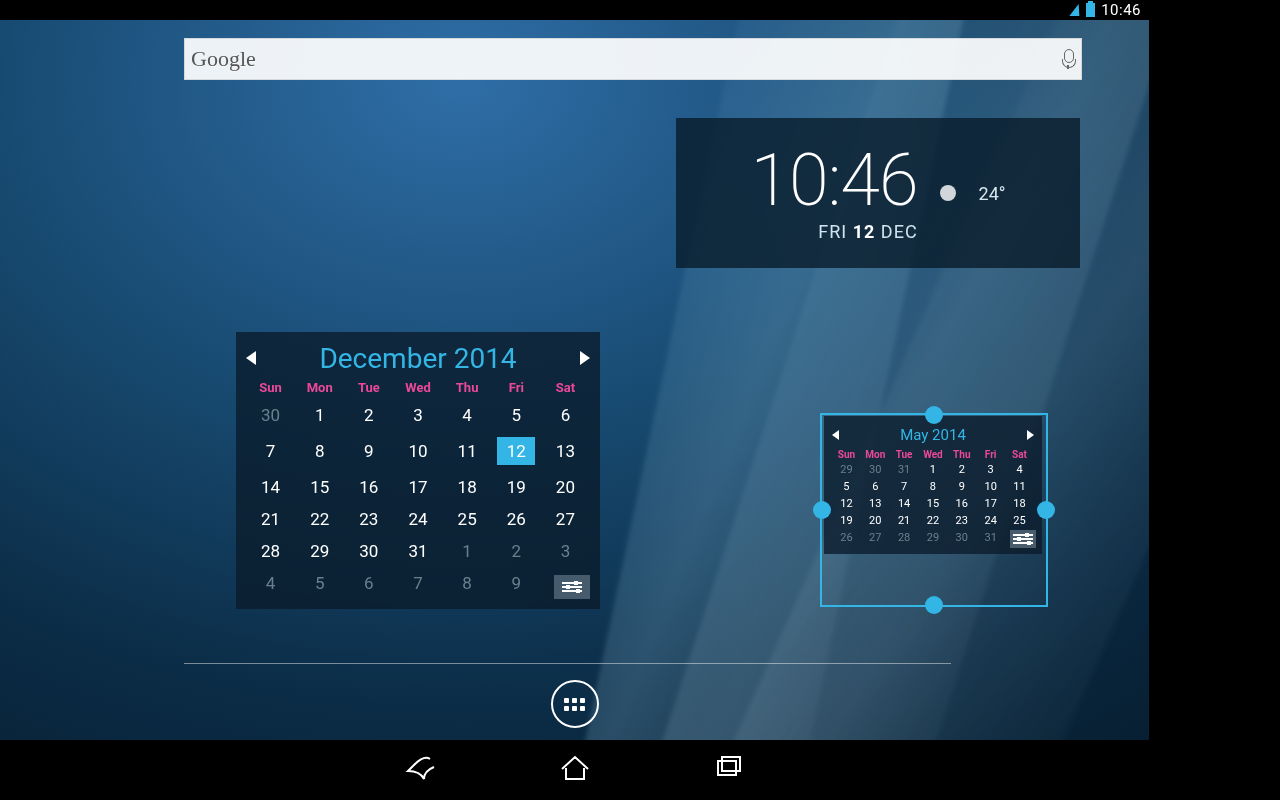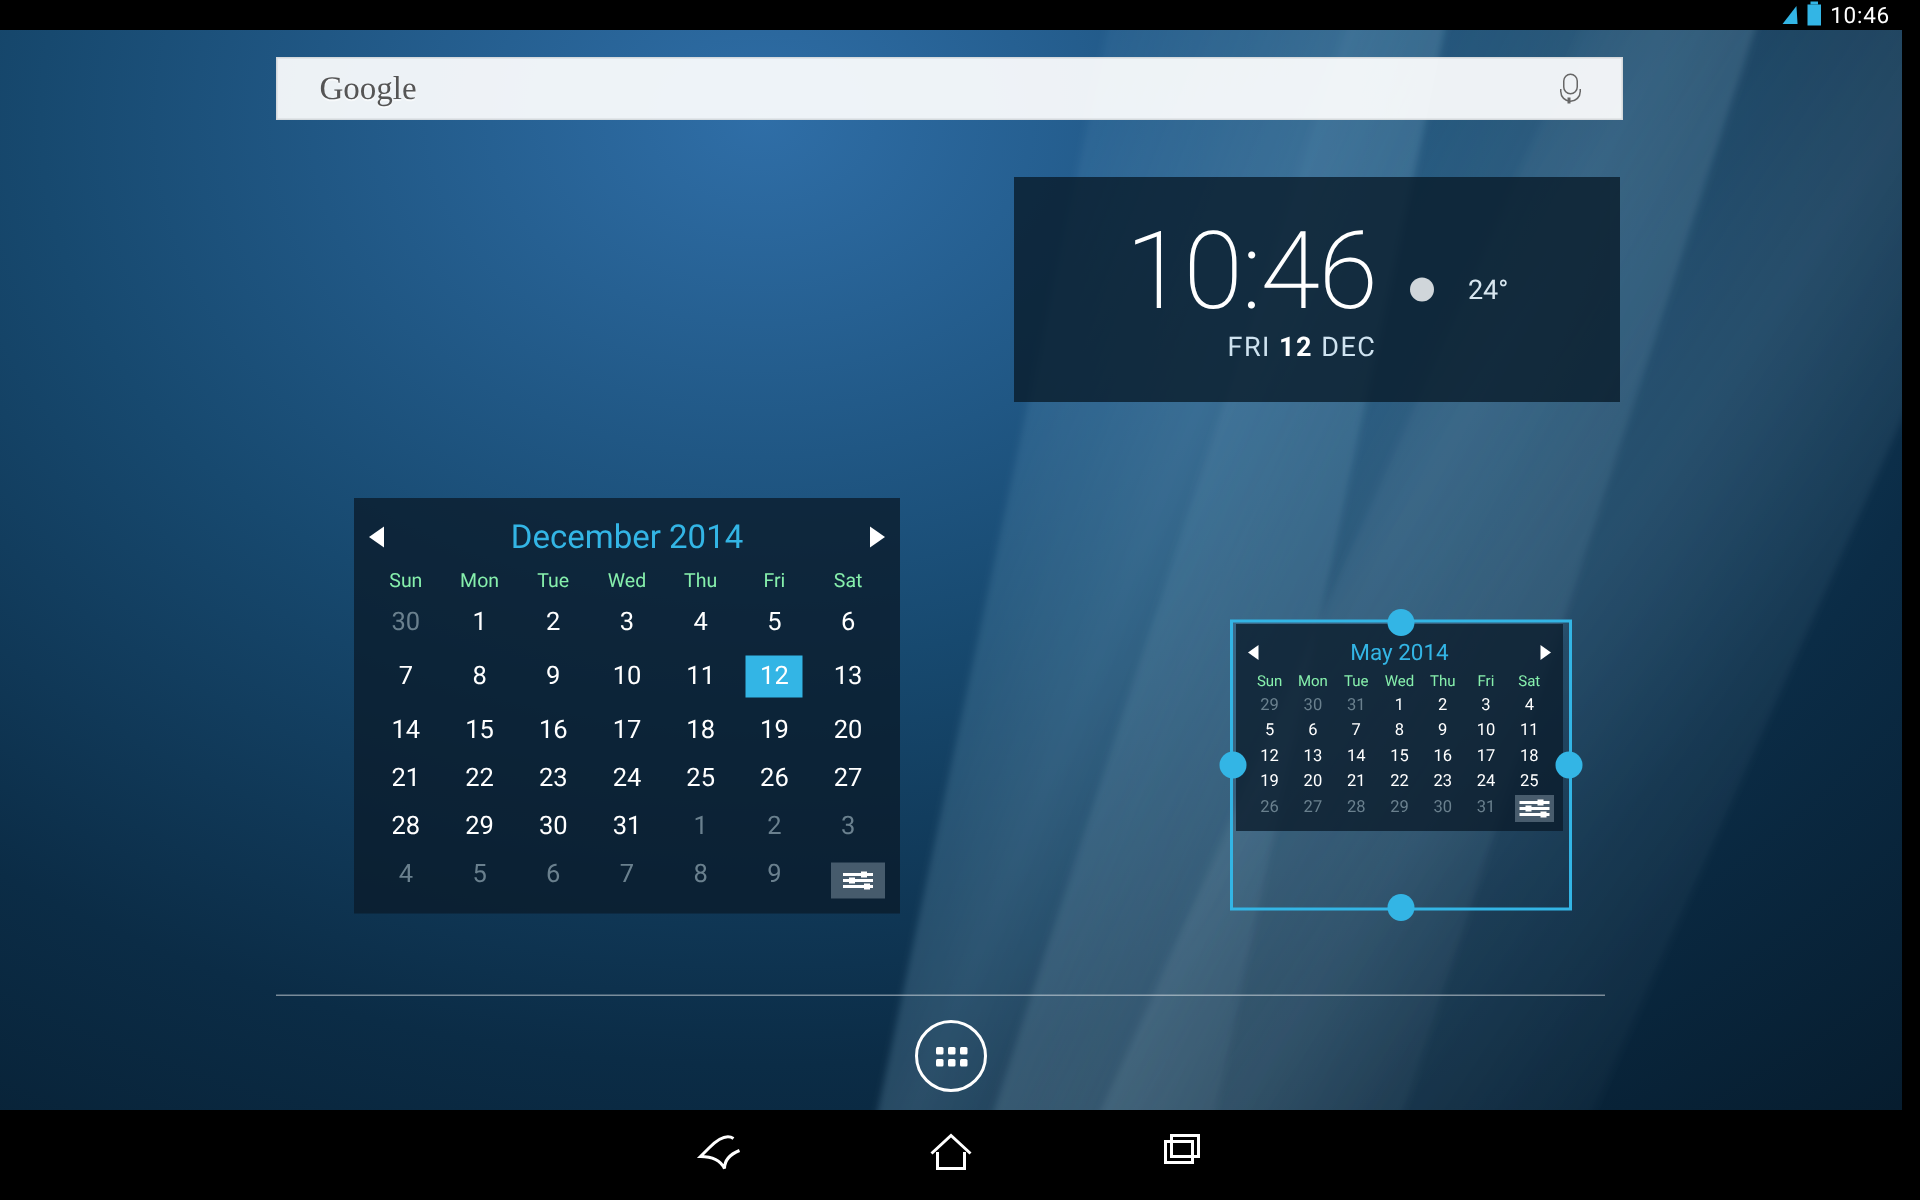--- a/index.html
+++ b/index.html
@@ -1,65 +1,65 @@
 <!DOCTYPE html>
 <html><head>
 <meta charset="utf-8">
 <style>
   html,body{margin:0;padding:0;width:1280px;height:800px;overflow:hidden;font-family:Roboto,Arial,Helvetica,sans-serif;background:#000;color:#fff;-webkit-font-smoothing:antialiased}
-  .screen{position:relative;width:1268px;height:800px}
+  .screen{position:relative;width:1149px;height:800px}
   
   .wallpaper{position:absolute;inset:0;background:
     radial-gradient(1200px 900px at 40% 10%, #2f6ea7 0%, #17496f 40%, #0b2c46 70%, #061b2c 100%);
     overflow:hidden}
   .ray{position:absolute;filter:blur(2px);opacity:.55;mix-blend-mode:screen}
   .ray.a{left:660px;top:-200px;width:220px;height:1200px;background:linear-gradient(100deg,rgba(170,220,255,.0) 0%,rgba(170,220,255,.35) 45%,rgba(170,220,255,.0) 100%);transform:rotate(12deg)}
   .ray.b{left:780px;top:-200px;width:260px;height:1200px;background:linear-gradient(100deg,rgba(190,230,255,.0) 0%,rgba(190,230,255,.28) 50%,rgba(190,230,255,.0) 100%);transform:rotate(18deg)}
   .ray.c{left:900px;top:-200px;width:300px;height:1200px;background:linear-gradient(100deg,rgba(200,235,255,.0) 0%,rgba(200,235,255,.22) 50%,rgba(200,235,255,.0) 100%);transform:rotate(24deg)}
   
   .bar-top,.bar-bottom{position:absolute;left:0;right:0;background:#000}
   .bar-top{top:0;height:20px}
   .bar-bottom{bottom:0;height:60px}
   
   .status{position:absolute;top:0;right:8px;height:20px;display:flex;align-items:center;gap:6px;color:#33b5e5;font-size:15px}
   .status .time{color:#fff;letter-spacing:.5px}
   .wifi-icon{width:0;height:0;border-left:8px solid transparent;border-bottom:12px solid #33b5e5;border-right:2px solid transparent;transform:skewX(-6deg)}
   .batt{display:inline-block;width:9px;height:14px;background:#33b5e5;position:relative}
   .batt::before{content:"";position:absolute;top:-2px;left:2px;width:5px;height:2px;background:#33b5e5}
   
-  .searchbar{position:absolute;left:184px;top:38px;width:898px;height:42px;background:rgba(255,255,255,.92);border:1px solid rgba(0,0,0,.1);display:flex;align-items:center;justify-content:space-between;padding:0 28px;box-sizing:border-box}
+  .searchbar{position:absolute;left:184px;top:38px;width:898px;height:42px;background:rgba(255,255,255,.92);border:1px solid rgba(0,0,0,.1);display:flex;align-items:center;justify-content:space-between;padding:0 6px;box-sizing:border-box}
   .google-logo{font-family:Georgia,'Times New Roman',serif;font-size:22px;color:#555;text-shadow:0 1px 0 rgba(255,255,255,.6)}
   .mic{width:14px;height:20px;position:relative}
   .mic .cap{position:absolute;top:0;left:3px;width:8px;height:12px;border:1.5px solid #666;border-radius:5px}
   .mic .stand{position:absolute;top:10px;left:1px;width:12px;height:8px;border:1.5px solid #666;border-top:none;border-radius:0 0 8px 8px}
   .mic .stem{position:absolute;bottom:0;left:6px;width:2px;height:4px;background:#666}
   
   .clockw{position:absolute;left:676px;top:118px;width:404px;height:150px;background:rgba(8,25,40,.78);display:flex;align-items:center;justify-content:center;gap:22px}
   .clock-main{display:flex;flex-direction:column;align-items:flex-end;line-height:1}
   .clock-time{font-size:72px;font-weight:200;letter-spacing:-1px}
   .clock-date{margin-top:6px;font-size:18px;color:#cfe3f0;letter-spacing:1px}
   .clock-date .bold{font-weight:700;color:#fff}
   .weather{display:flex;align-items:center;gap:23px;color:#d8e6ef;font-size:18px}
   .weather .dot{width:16px;height:16px;border-radius:50%;background:#d0d6da}
   
   .cal{position:absolute;background:rgba(10,27,42,.78);padding:8px 10px 10px;box-sizing:border-box}
   .cal.large{left:236px;top:332px;width:364px}
   .cal.small{left:824px;top:416px;width:218px;padding:6px 8px 8px}
   .cal-head{display:flex;align-items:center;justify-content:space-between;height:36px}
   .cal.small .cal-head{height:26px}
-  .cal-title{color:#33b5e5;font-size:22px}
+  .cal-title{color:#33b5e5;font-size:28px}
   .cal.small .cal-title{font-size:15px}
   .tri{width:0;height:0;border-top:7px solid transparent;border-bottom:7px solid transparent}
   .tri.l{border-right:10px solid #fff}
   .tri.r{border-left:10px solid #fff}
   .cal.small .tri{border-top-width:5px;border-bottom-width:5px}
   .cal.small .tri.l{border-right-width:7px}
   .cal.small .tri.r{border-left-width:7px}
   .cal-grid{width:100%;border-collapse:collapse;table-layout:fixed}
-  .cal-grid th{font-weight:400;color:#86efac;font-size:13px;padding:4px 0}
+  .cal-grid th{font-weight:700;color:#ec4899;font-size:13px;padding:4px 0}
   .cal.small .cal-grid th{font-size:10px;padding:1px 0}
   .cal-grid td{text-align:center;color:#fff;font-size:17px;padding:6px 0}
   .cal.small .cal-grid td{font-size:11px;padding:2px 0}
   .cal-grid td.dim{color:#6a808e}
   .cal-grid td.today span{display:inline-block;background:#33b5e5;color:#fff;min-width:26px;padding:4px 6px}
   .cal .settings{position:absolute;right:10px;bottom:10px;width:36px;height:24px;background:rgba(120,140,155,.55);display:flex;align-items:center;justify-content:center}
   .cal.small .settings{right:6px;bottom:6px;width:26px;height:18px}
   .sliders{position:relative;width:20px;height:14px}
   .sliders .line{position:absolute;left:0;right:0;height:2px;background:#fff}
   .sliders .l1{top:2px}.sliders .l2{top:6px}.sliders .l3{top:10px}

